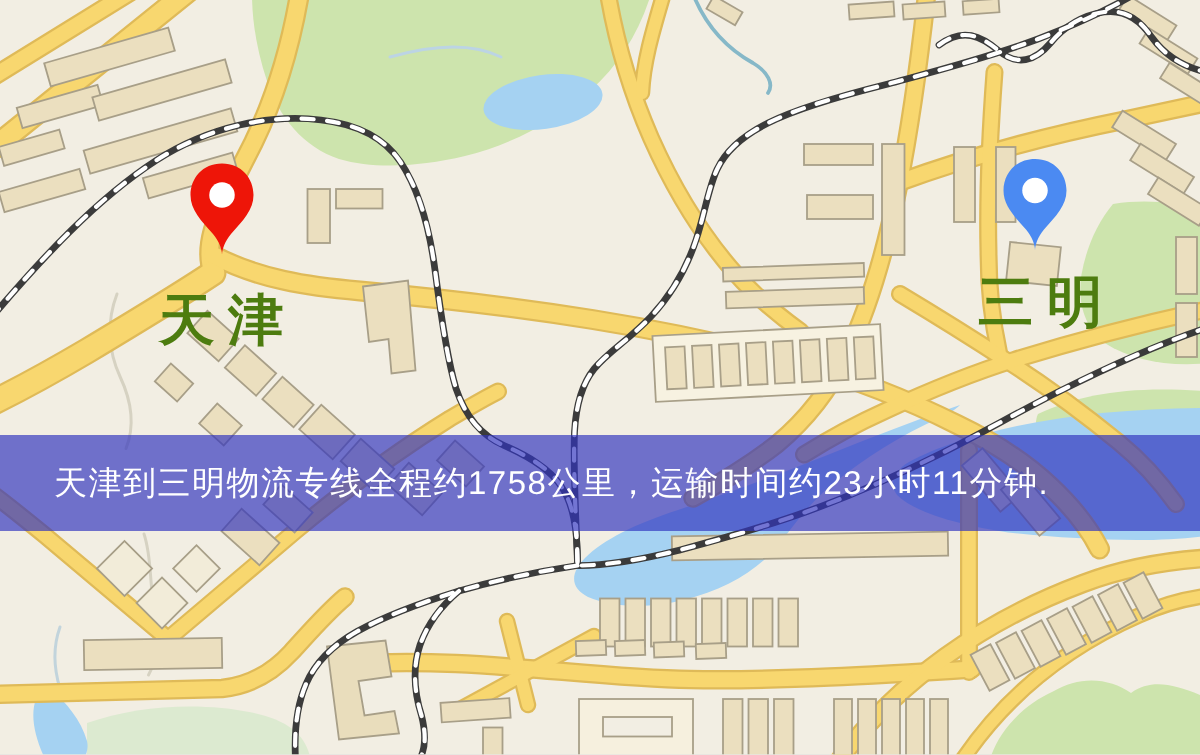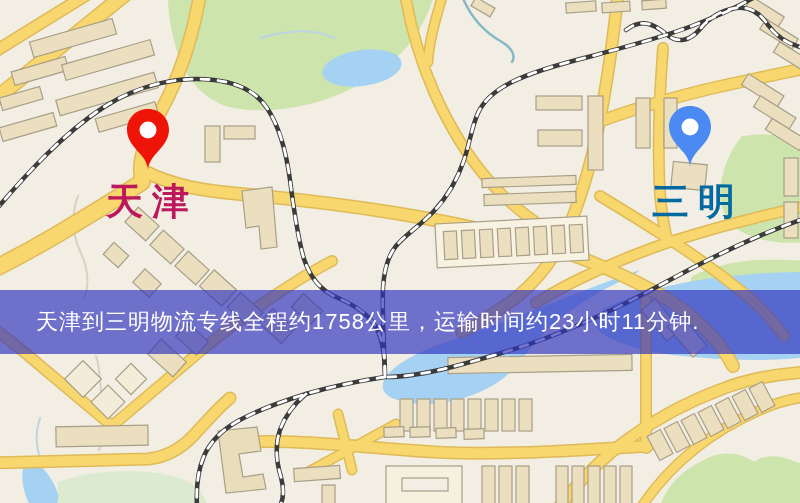--- a/index.html
+++ b/index.html
@@ -2,22 +2,22 @@
 <html><head>
 <meta charset="utf-8">
 <style>
   html,body{margin:0;padding:0;background:#ddd;}
   .screen{position:relative;width:800px;height:503px;overflow:hidden;
           font-family:"Liberation Sans",sans-serif;background:#f2eee3;}
   .map-base{position:absolute;left:0;top:0;}
   .marker{position:absolute;pointer-events:auto;}
   .marker-label{position:absolute;font-weight:700;font-size:37px;letter-spacing:9px;
                 line-height:1;white-space:nowrap;text-align:center;}
-  .origin-label{color:#be185d;}
-  .dest-label{color:#0369a1;}
+  .origin-label{color:#4d7c0f;margin-top:12px;}
+  .dest-label{color:#4d7c0f;}
   .banner{position:absolute;left:0;top:290px;width:800px;height:64px;
           background:rgba(48,52,190,0.68);display:flex;align-items:center;}
   .banner-text{color:#ffffff;font-size:22px;letter-spacing:1px;margin-left:36px;
                white-space:nowrap;}
 </style>
 </head>
 <body>
 
 <div class="screen">
 

